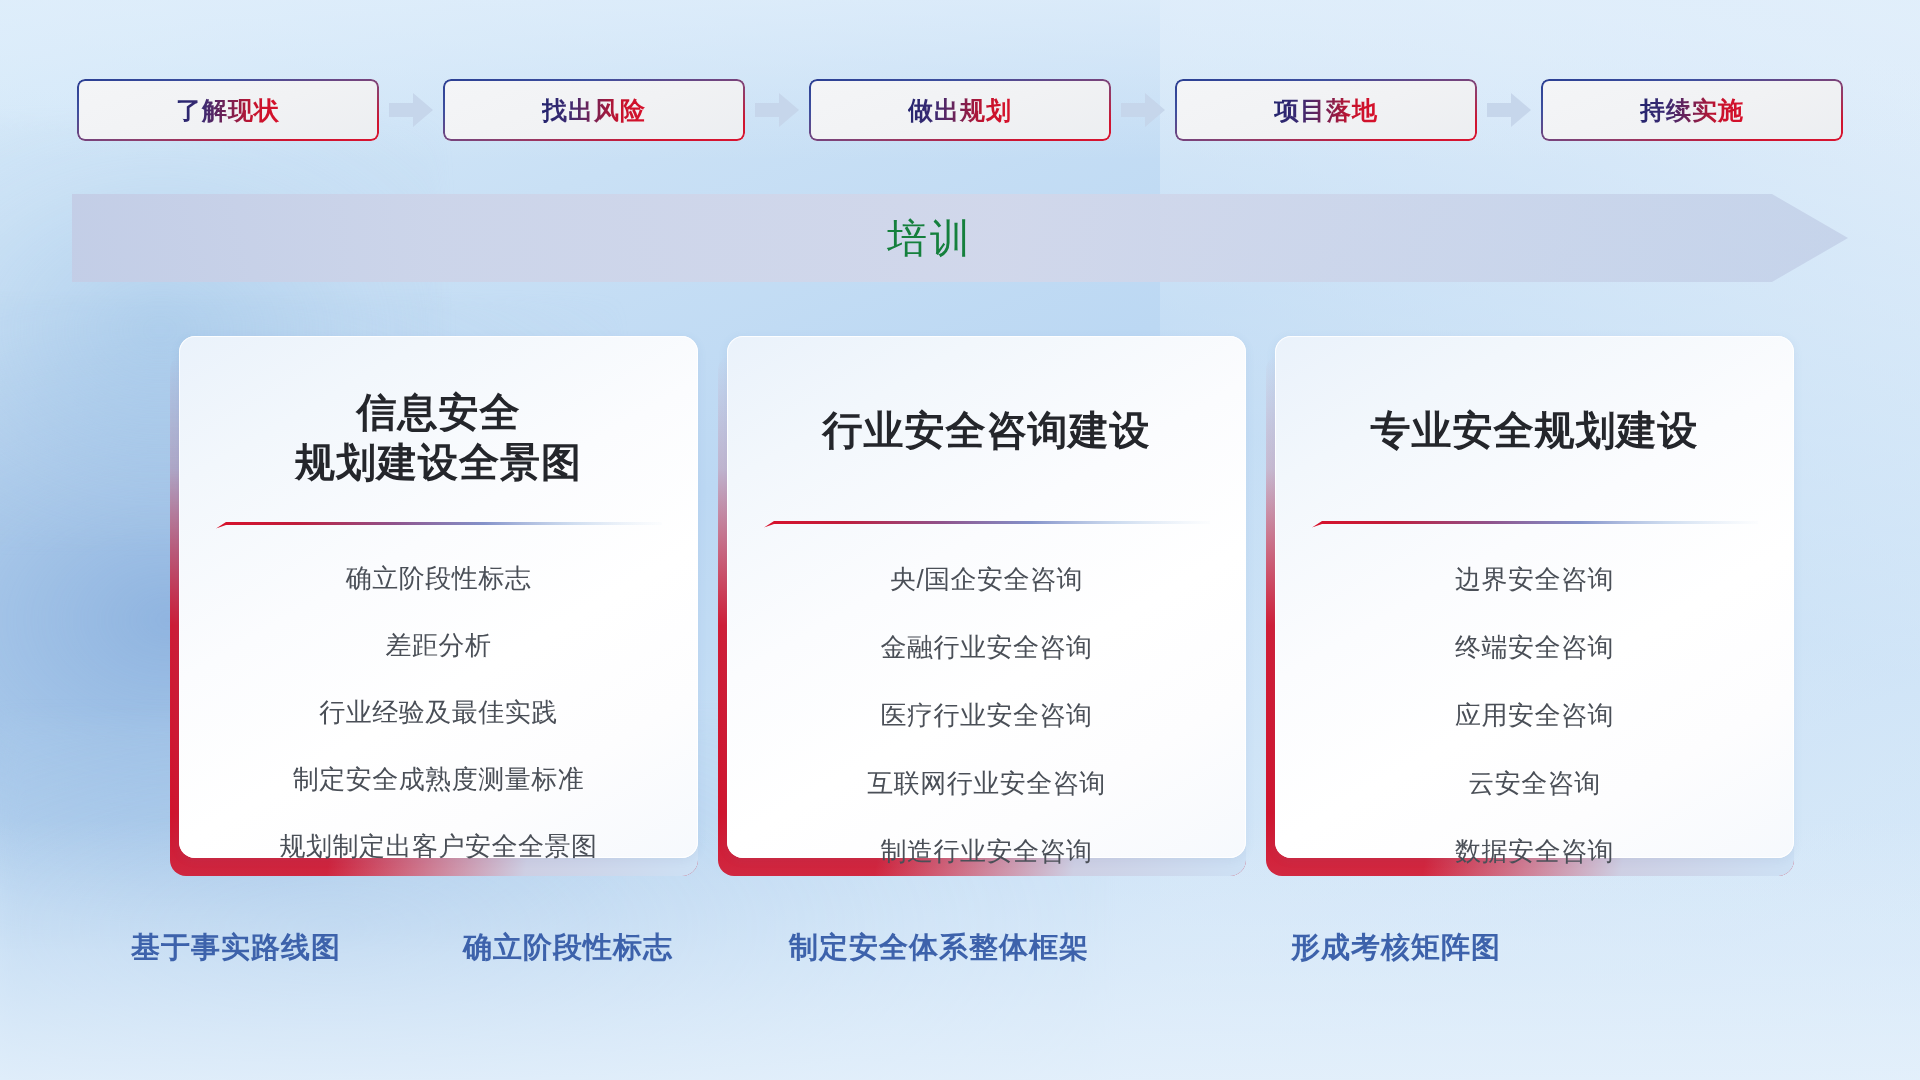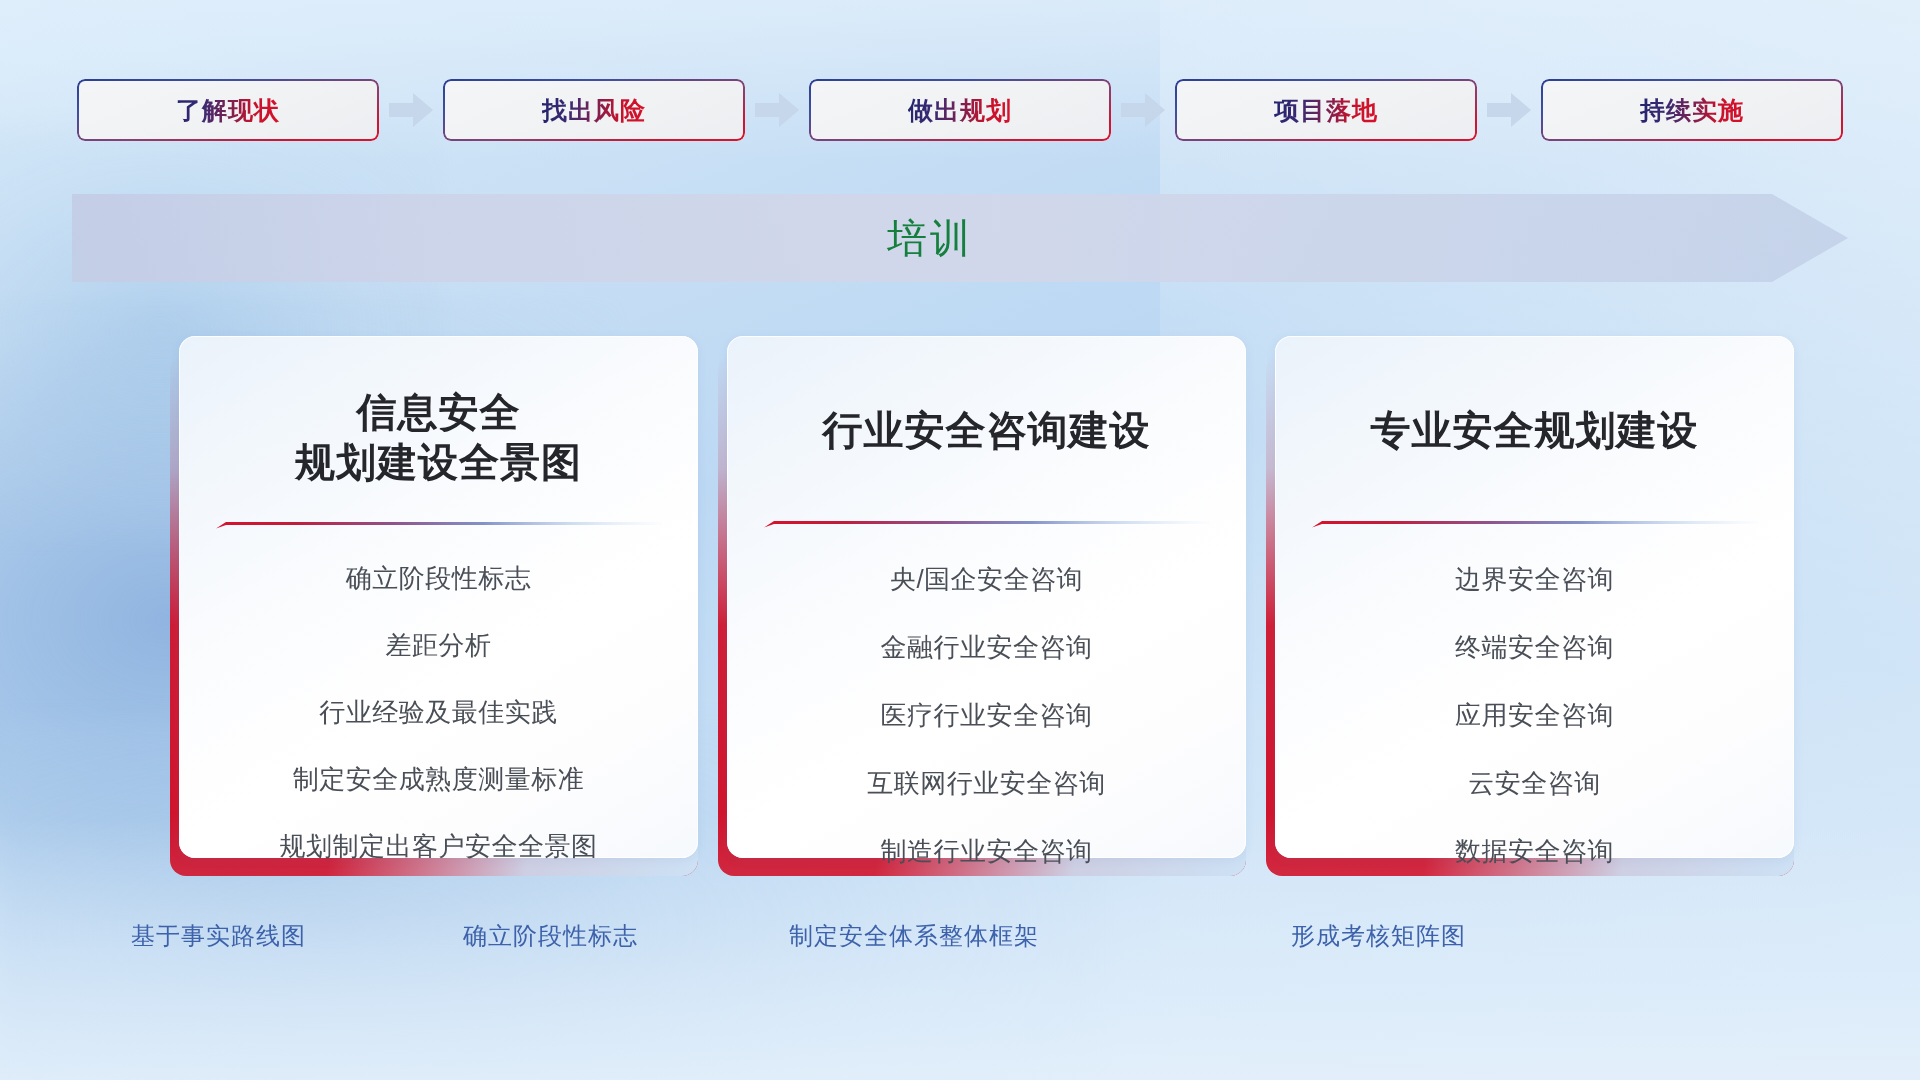--- a/index.html
+++ b/index.html
@@ -128,22 +128,22 @@
     display:flex;flex-direction:column;align-items:center;
   }
   .card-list li{
     font-size:26px;color:#4a4f57;font-weight:400;
     line-height:1;letter-spacing:0.5px;white-space:nowrap;
   }
 
   
   .captions{position:absolute;left:0;right:0;top:920px;height:44px;}
   .caption{
-    position:absolute;top:0;
-    font-size:24px;font-weight:400;color:#3d62ab;letter-spacing:1px;
+    position:absolute;top:8px;
+    font-size:29px;font-weight:700;color:#3d62ab;letter-spacing:1px;
     white-space:nowrap;
   }
 </style>
 </head>
 <body>
 
 <div class="bg bg-base"></div>
 <div class="bg-blob-left"></div>
 <div class="bg-blob-left2"></div>
 <div class="bg-blob-bottom"></div>

